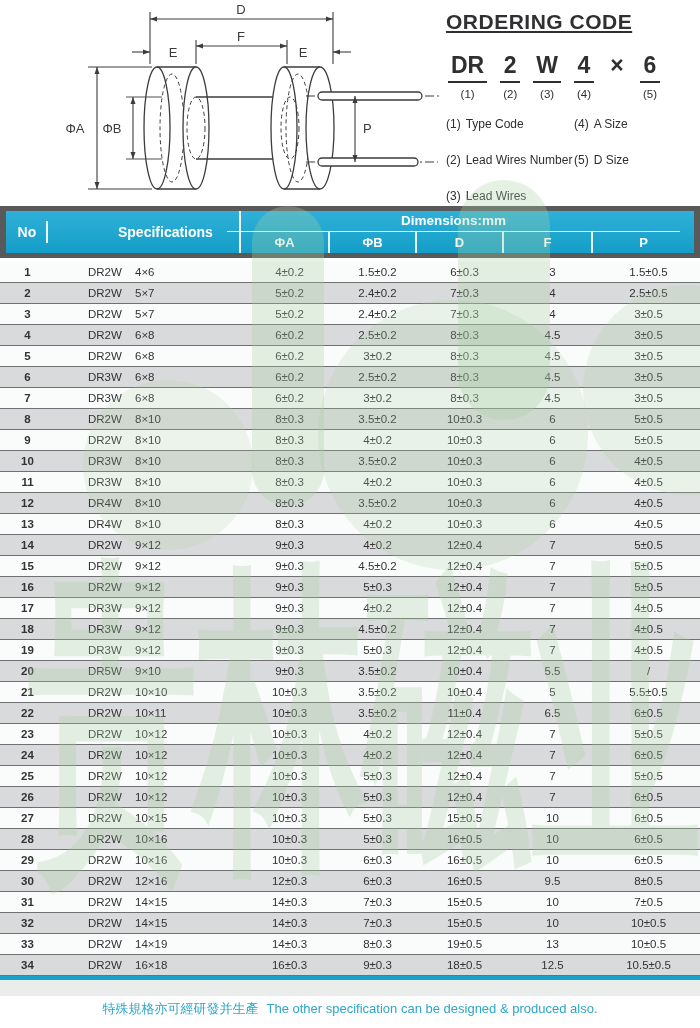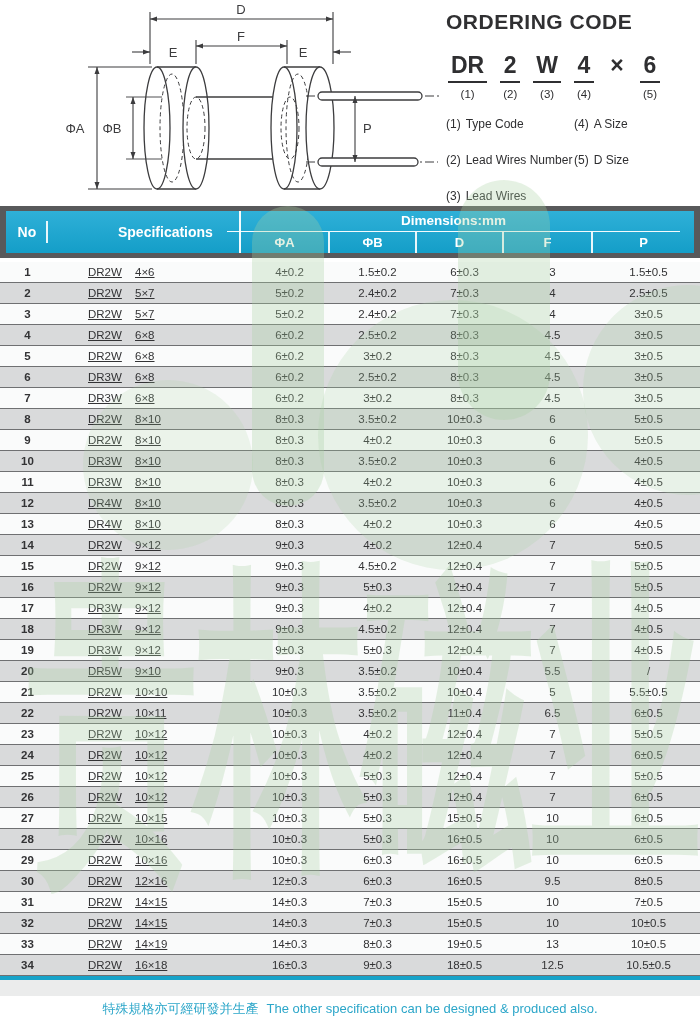--- a/index.html
+++ b/index.html
@@ -6,21 +6,21 @@
   .page{
     position:relative;width:700px;height:1028px;overflow:hidden;
     background:#fff;font-family:"Liberation Sans",sans-serif;color:#38383a;
   }
 
   
   .diagram{position:absolute;left:0;top:0;width:445px;height:202px;}
 
   
   .ordering{position:absolute;left:446px;top:10px;width:250px;}
-  .oc-title{font-size:21px;font-weight:600;color:#303032;letter-spacing:.5px;white-space:nowrap;}
+  .oc-title{font-size:21px;font-weight:600;color:#303032;letter-spacing:.5px;white-space:nowrap;text-decoration:underline;}
   .oc-code{display:flex;align-items:flex-start;gap:13px;margin-top:20px;margin-left:2px;}
   .seg{text-align:center;}
   .seg-code{
     font-size:23px;font-weight:700;color:#2f2f31;line-height:1;
     padding:0 3px 4px;border-bottom:2.5px solid #2f2f31;display:inline-block;min-width:14px;
   }
   .seg.nou .seg-code{border-bottom:none;padding-bottom:6.5px;}
   .seg-num{font-size:11.5px;color:#2f2f31;margin-top:5px;white-space:nowrap;}
   .oc-legend{display:flex;margin-top:12px;font-size:12px;color:#2f2f31;}
   .lg-col{display:flex;flex-direction:column;gap:12px;}
@@ -47,21 +47,21 @@
   .h-dims-cols{flex:1;display:flex;}
   .h-col{text-align:center;font-weight:700;font-size:13px;display:flex;align-items:center;justify-content:center;}
   .h-col + .h-col{border-left:2px solid rgba(255,255,255,.9);}
 
   
   .tbl-body{position:absolute;left:0;top:262px;width:700px;}
   .row{display:flex;height:20px;line-height:20px;font-size:11.5px;color:#333335;
     background:var(--row-light,#fafbfb);border-bottom:1px solid #6f7072;}
   .row.alt{background:var(--row-alt,#d9dadb);}
   .c-no{width:55px;text-align:center;font-weight:700;}
-  .c-spec{width:190px;box-sizing:border-box;padding-left:33px;display:flex;text-decoration:underline;}
+  .c-spec{width:190px;box-sizing:border-box;padding-left:33px;display:flex;}
   .c-type{width:47px;}
   .c-a{width:89px;text-align:center;}
   .c-b{width:87px;text-align:center;}
   .c-d{width:87px;text-align:center;}
   .c-f{width:89px;text-align:center;}
   .c-p{flex:1;text-align:center;}
 
   .bottom-bar{position:absolute;left:0;top:976px;width:700px;height:4px;background:var(--accent-bar,#17a3c9);}
   .post-band{position:absolute;left:0;top:980px;width:700px;height:16px;background:#ebecec;}
 

